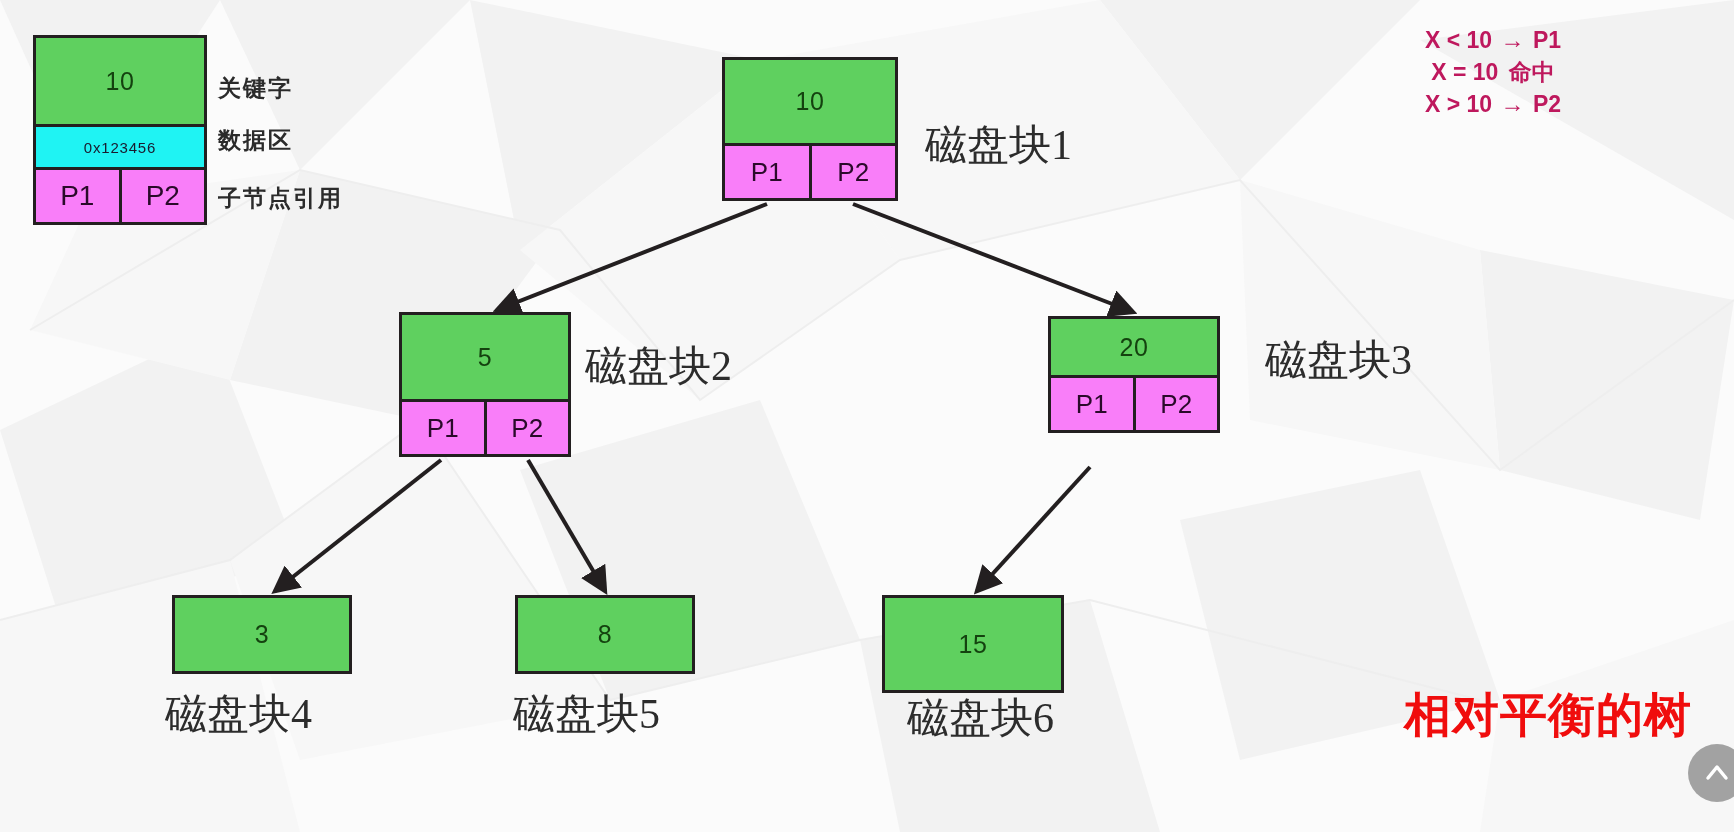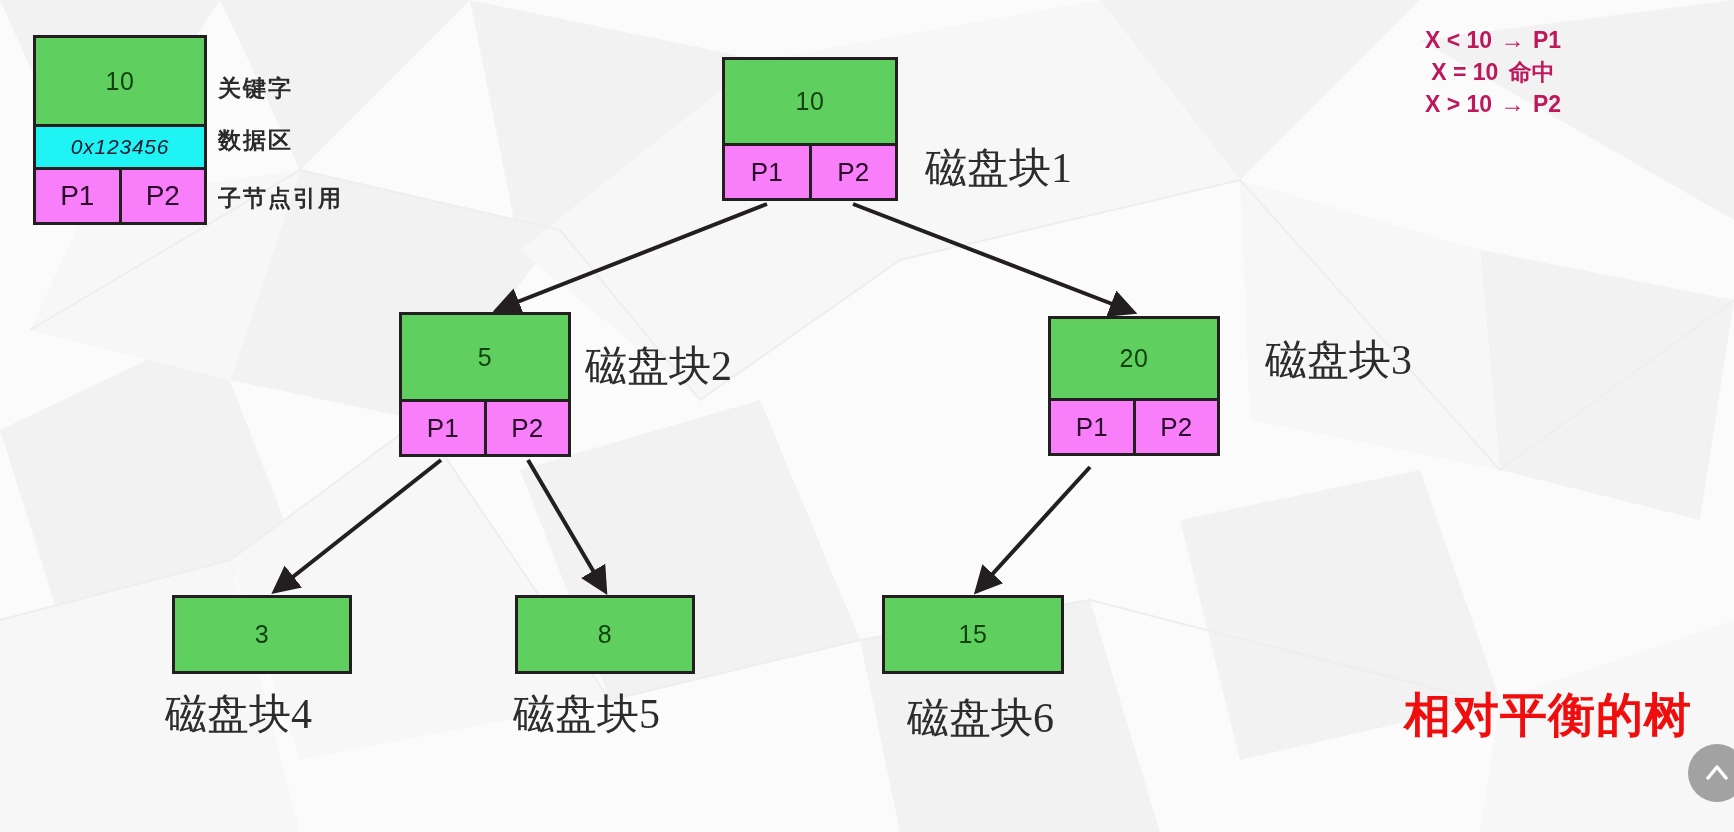--- a/index.html
+++ b/index.html
@@ -53,24 +53,23 @@
     font-size: 25px;
     letter-spacing: 0.5px;
   }
   .cell-data {
     background: #1ff3f3;
     border-top: 3px solid #231f20;
     display: flex;
     align-items: center;
     justify-content: center;
     color: #1a1a2e;
-    font-size: 21px;
+    font-size: 15px;
     letter-spacing: 0.8px;
     height: 40px;
-    font-style: italic;
   }
   .ptr-row {
     display: flex;
     border-top: 3px solid #231f20;
     height: 52px;
   }
   .ptr {
     flex: 1 1 50%;
     background: #f97ef9;
     display: flex;
@@ -102,36 +101,36 @@
     letter-spacing: 2px;
     white-space: nowrap;
   }
   #legend-label-key  { top: 57px; margin-top: 16px; }
   #legend-label-data { top: 125px; }
   #legend-label-ptr  { top: 183px; }
 
   
   #node-1 { left: 722px; top: 57px;  width: 176px; height: 144px; }
   #node-2 { left: 399px; top: 312px; width: 172px; height: 145px; }
-  #node-3 { left: 1048px; top: 316px; width: 172px; height: 140px; }
+  #node-3 { left: 1048px; top: 316px; width: 172px; height: 117px; }
   #node-4 { left: 172px; top: 595px; width: 180px; height: 79px; }
   #node-5 { left: 515px; top: 595px; width: 180px; height: 79px; }
-  #node-6 { left: 882px; top: 595px; width: 182px; height: 79px; }
+  #node-6 { left: 882px; top: 595px; width: 182px; height: 98px; }
 
   .leaf .cell-key { font-size: 25px; }
 
   
   .block-label {
     position: absolute;
     font-family: "Liberation Serif", serif;
     color: #2c2c2c;
     font-size: 42px;
     white-space: nowrap;
   }
-  #label-1 { left: 925px;  top: 117px; margin-top: 23px; }
+  #label-1 { left: 925px;  top: 117px; }
   #label-2 { left: 585px;  top: 338px; }
   #label-3 { left: 1265px; top: 332px; }
   #label-4 { left: 165px;  top: 686px; }
   #label-5 { left: 513px;  top: 686px; }
   #label-6 { left: 907px;  top: 690px; }
 
   
   #rules {
     position: absolute;
     left: 1425px;

